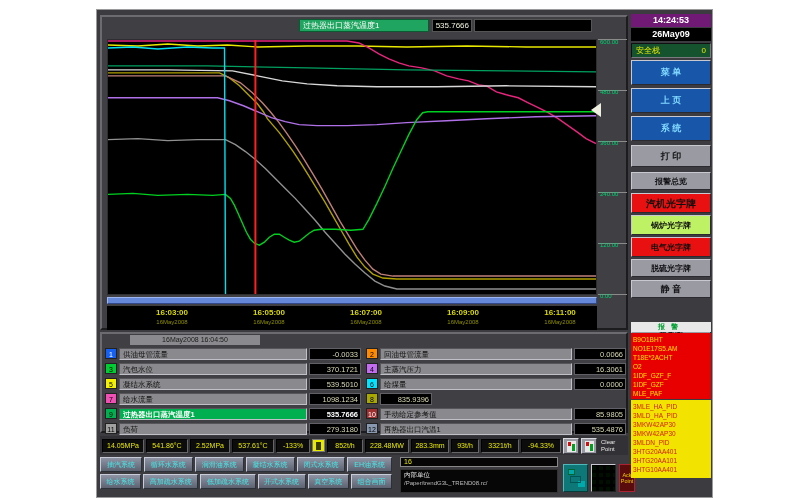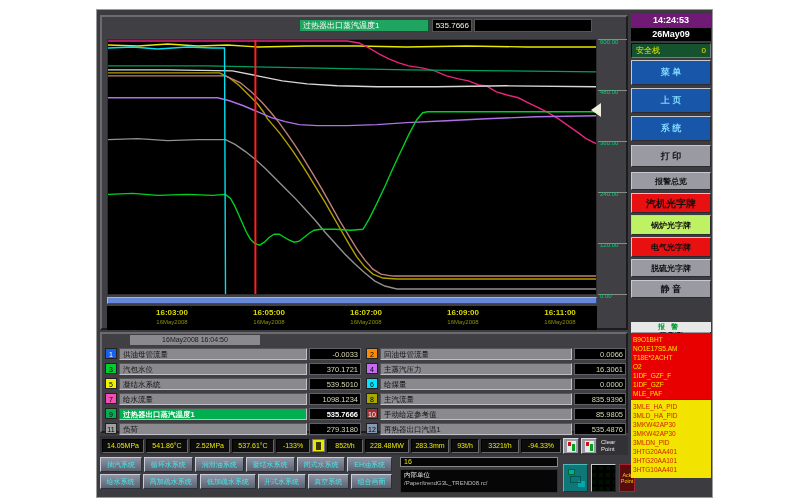--- a/index.html
+++ b/index.html
@@ -210,21 +210,20 @@
           <span class="lname">主蒸汽压力</span>
           <span class="lval">16.3061</span>
         </div>
         <div class="lrow" style="top: 30px;">
           <span class="lchip" style="background: rgb(0, 229, 255); color: rgb(0, 0, 0);">6</span>
           <span class="lname">给煤量</span>
           <span class="lval">0.0000</span>
         </div>
         <div class="lrow" style="top: 45px;">
           <span class="lchip" style="background: rgb(168, 168, 0); color: rgb(0, 0, 0);">8</span>
-          <span class="lname">主汽流量</span>
           <span class="lval">835.9396</span>
         </div>
         <div class="lrow" style="top: 60px;">
           <span class="lchip" style="background: rgb(160, 48, 48); color: rgb(255, 255, 255);">10</span>
           <span class="lname">手动给定参考值</span>
           <span class="lval">85.9805</span>
         </div>
         <div class="lrow" style="top: 75px;">
           <span class="lchip" style="background: rgb(136, 152, 176); color: rgb(0, 0, 0);">12</span>
           <span class="lname">再热器出口汽温1</span>

